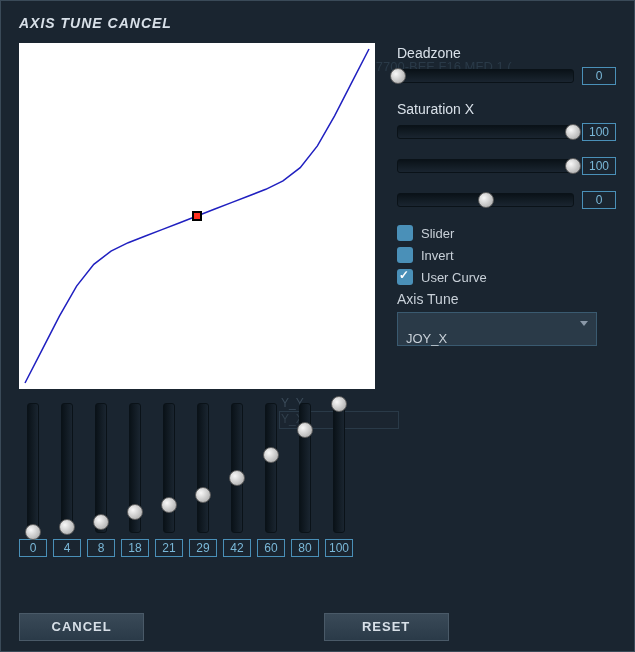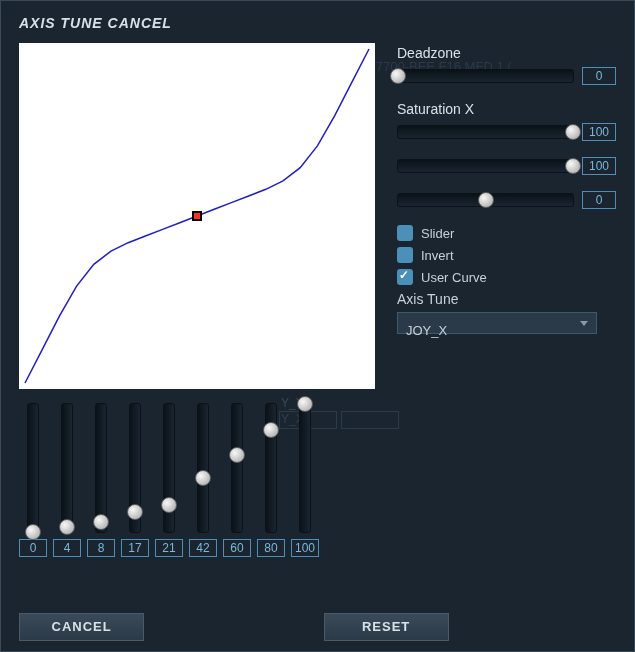--- a/index.html
+++ b/index.html
@@ -108,21 +108,21 @@
     left: 2px; top: -1px;
     font-weight: bold;
   }
   .axis-tune-label { font-size: 14px; }
   .dropdown {
     margin-top: 5px;
     border: 1px solid #3a5a70;
     background: #2a3a48;
     height: 22px;
     line-height: 20px;
-    padding: 8px 8px;
+    padding: 16px 8px;
     position: relative;
     width: 200px;
     color: #c8d0d8;
     font-size: 13px;
   }
   .dropdown::after {
     content: "";
     position: absolute;
     right: 8px; top: 8px;
     border-left: 4px solid transparent;
@@ -313,27 +313,33 @@
       <div class="vslider-col">
         <div class="vslider">
           <div class="knob" style="bottom: 8%;"></div>
         </div>
         <div class="vslider-val">8</div>
       </div>
       <div class="vslider-col">
         <div class="vslider">
           <div class="knob" style="bottom: 16%;"></div>
         </div>
-        <div class="vslider-val">17</div>
+        <div class="vslider-val">18</div>
       </div>
       <div class="vslider-col">
         <div class="vslider">
           <div class="knob" style="bottom: 21%;"></div>
         </div>
         <div class="vslider-val">21</div>
+      </div>
+      <div class="vslider-col">
+        <div class="vslider">
+          <div class="knob" style="bottom: 29%;"></div>
+        </div>
+        <div class="vslider-val">29</div>
       </div>
       <div class="vslider-col">
         <div class="vslider">
           <div class="knob" style="bottom: 42%;"></div>
         </div>
         <div class="vslider-val">42</div>
       </div>
       <div class="vslider-col">
         <div class="vslider">
           <div class="knob" style="bottom: 60%;"></div>

